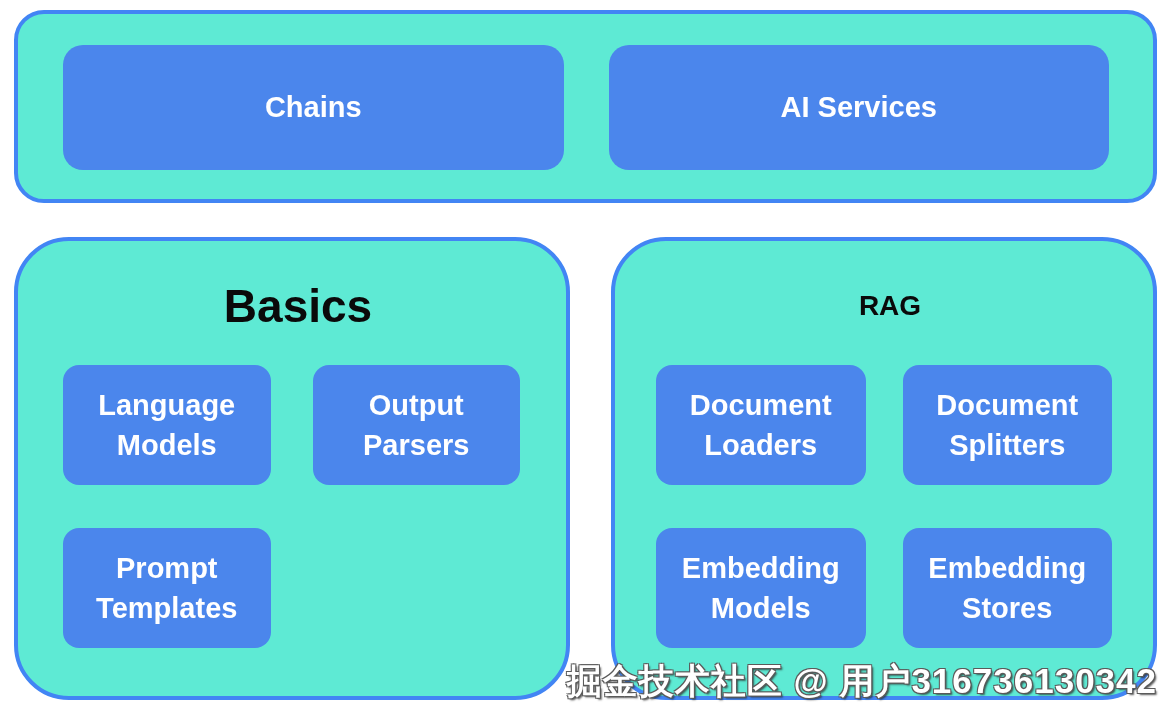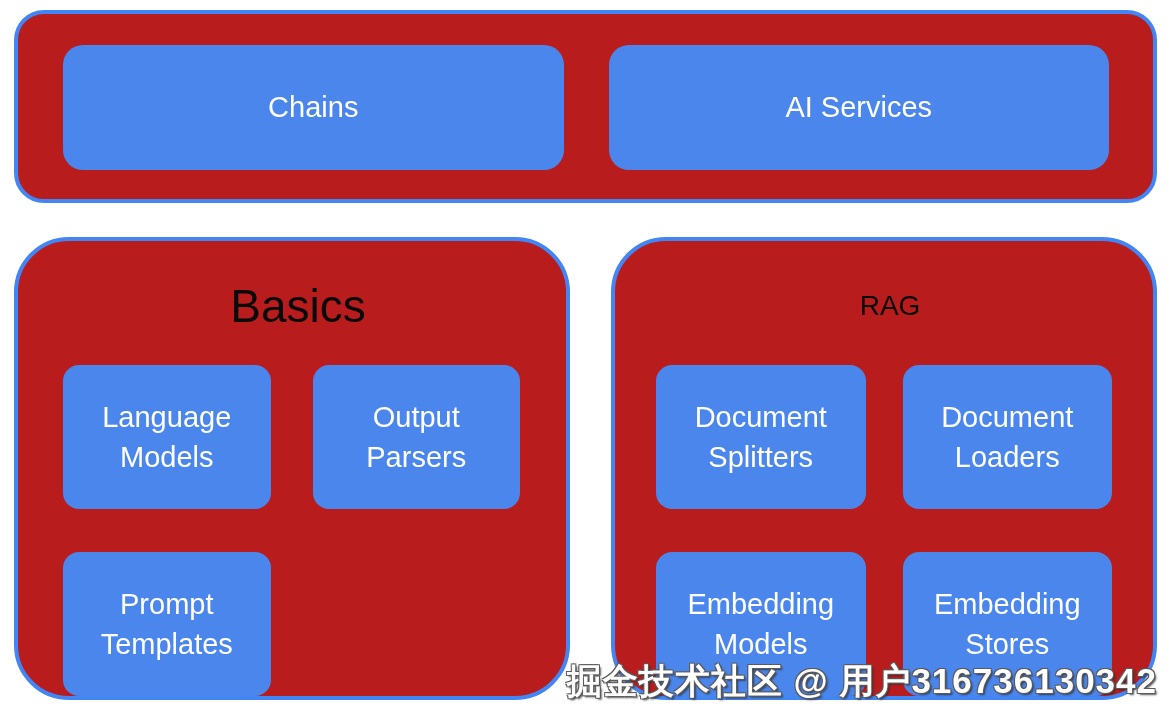--- a/index.html
+++ b/index.html
@@ -14,22 +14,23 @@
     background: #FFFFFF;
   }
   body {
     width: 1171px; height: 717px;
     position: relative;
     overflow: hidden;
     font-family: "Liberation Sans", "DejaVu Sans", sans-serif;
   }
   .panel {
     position: absolute;
-    background: #b91c1c;
+    background: #5eead4;
     border: 4px solid var(--border-blue);
+    font-weight: bold;
   }
   .panel-top {
     left: 14px; top: 10px;
     width: 1143px; height: 193px;
     border-radius: 30px;
     display: flex;
     gap: 45px;
     padding: 31px 44px 0 45px;
   }
   .pill {
@@ -62,21 +63,21 @@
   }
   .panel-rag .group-title { font-size: 28px; }
   .group-grid {
     display: grid;
     grid-template-columns: 1fr 1fr;
     margin-top: 34px;
   }
   .panel-basics .group-grid { gap: 43px 42px; padding: 0 46px 0 45px; }
   .panel-rag    .group-grid { gap: 43px 37px; padding: 0 41px; }
   .box {
-    height: 144px;
+    height: 120px;
     border-radius: 16px;
     background: var(--box-blue);
     color: var(--box-text);
     display: flex;
     align-items: center;
     justify-content: center;
     text-align: center;
     font-size: 29px;
     line-height: 1.38;
     padding: 0 10px;
@@ -122,24 +123,24 @@
     <div class="box">
       <span>Prompt Templates</span>
     </div>
   </div>
 </div>
 
 <div class="panel panel-group panel-rag">
   <div class="group-title">RAG</div>
   <div class="group-grid">
     <div class="box">
-      <span>Document Splitters</span>
+      <span>Document Loaders</span>
     </div>
     <div class="box">
-      <span>Document Loaders</span>
+      <span>Document Splitters</span>
     </div>
     <div class="box">
       <span>Embedding Models</span>
     </div>
     <div class="box">
       <span>Embedding Stores</span>
     </div>
   </div>
 </div>
 

